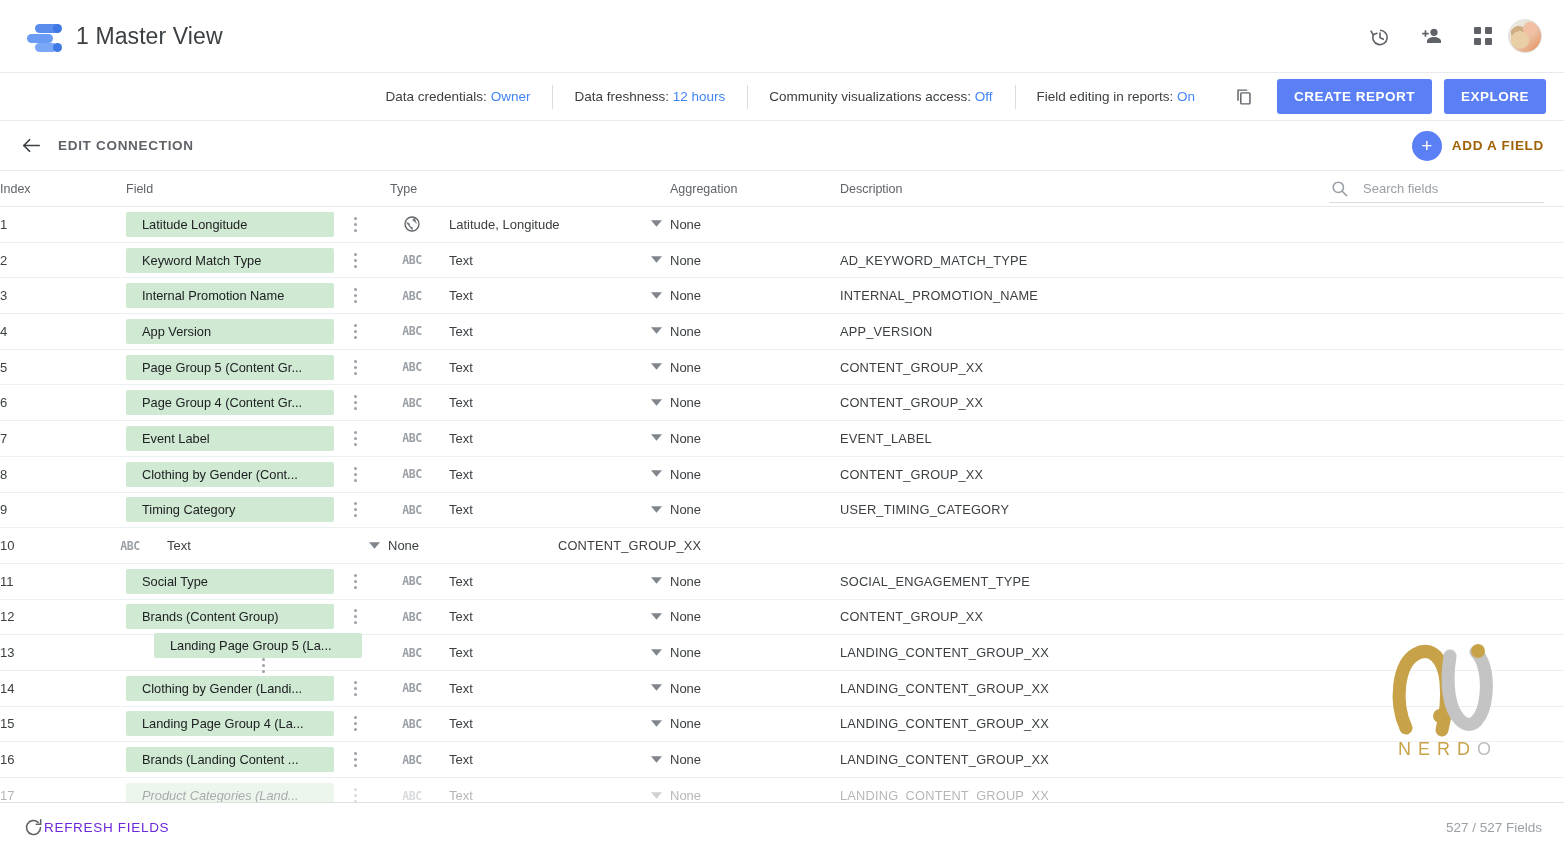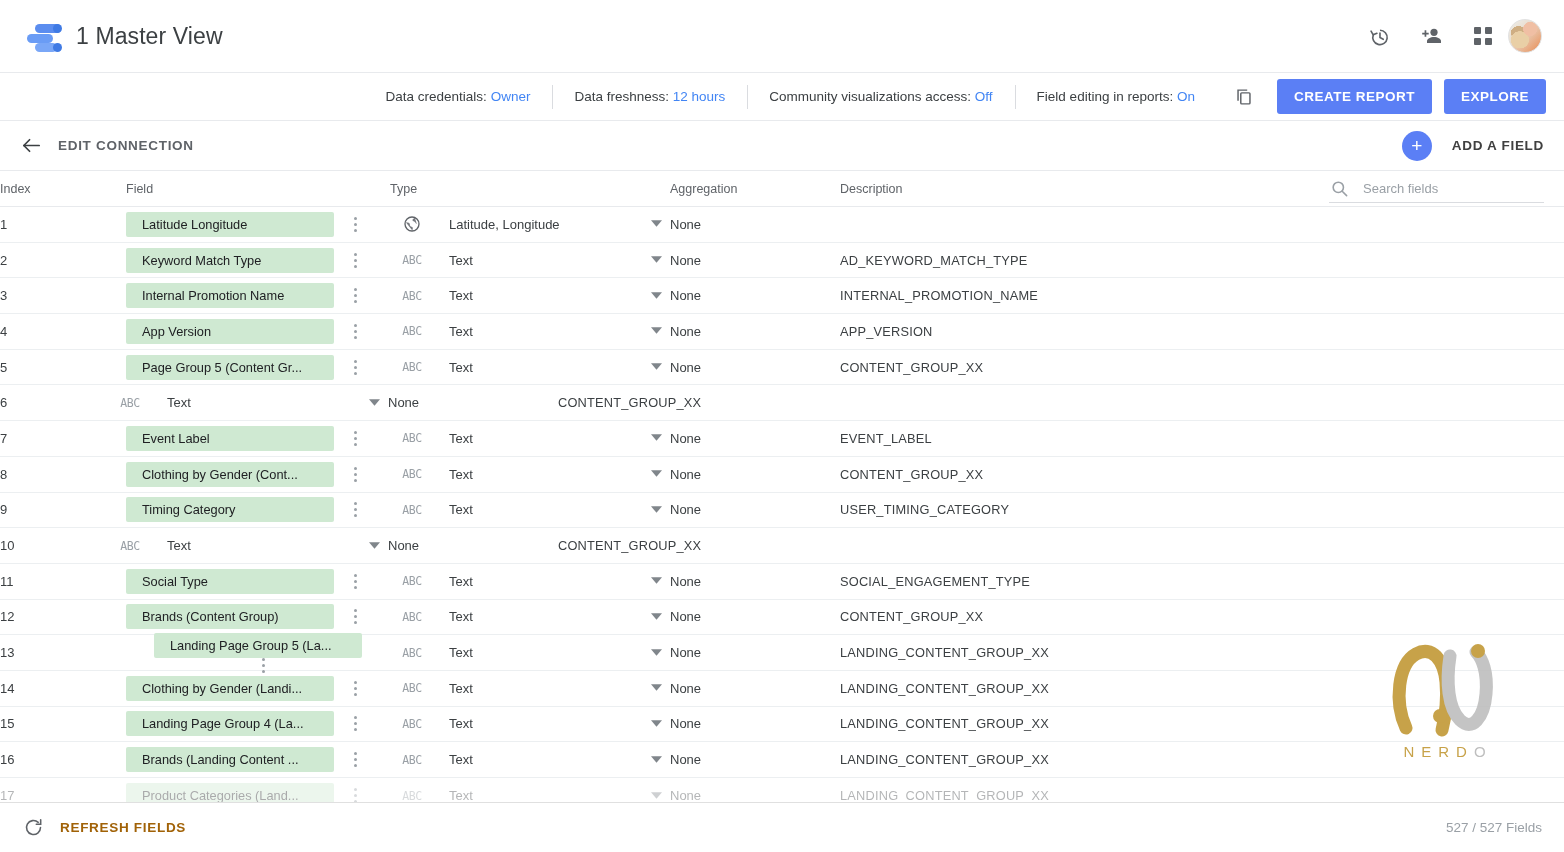--- a/index.html
+++ b/index.html
@@ -77,21 +77,21 @@
   .edit-label {
     font-size: 13.5px; font-weight: 700; letter-spacing: .7px; color: #5f6368;
     margin-left: 14px; cursor: pointer;
   }
   .editrow-spacer { flex: 1 1 auto; }
   .addfield { display: flex; align-items: center; cursor: pointer; }
   .addfield .plus {
     width: 30px; height: 30px; border-radius: 50%; background: #5b7ff5; color:#fff;
     display:flex; align-items:center; justify-content:center; font-size: 19px; line-height:1; font-weight: 400;
   }
-  .addfield .lbl { color: #404040; font-size: 13.5px; font-weight: 700; letter-spacing:.7px; margin-left: 20px; }
+  .addfield .lbl { color: #a16207; font-size: 13.5px; font-weight: 700; letter-spacing:.7px; margin-left: 10px; }
 
   
   .table-wrap { flex: 1 1 auto; position: relative; overflow: hidden; background:#fff; }
   .thead {
     height: 36px; display: flex; align-items: center; font-size: 12.5px; color: #5f6368;
     border-bottom: 1px solid #e8eaed; position: relative;
   }
   .c-index { width: 108px; flex: 0 0 108px; }
   .c-field { width: 282px; flex: 0 0 282px; padding-left: 18px; }
   .c-type  { width: 280px; flex: 0 0 280px; padding-left: 0; }
@@ -120,46 +120,46 @@
   }
   .dots {
     width: 22px; display: flex; flex-direction: column; align-items: center; gap: 3px;
     margin-left: 10px; cursor: pointer;
   }
   .dots i { width: 3px; height: 3px; background: #9aa0a6; border-radius: 50%; display:block; }
   .typecell { display: flex; align-items: center; width: 100%; }
   .type-icon { width: 44px; display:flex; align-items:center; justify-content:center; flex:0 0 44px; color:#5f6368; }
   .abc {
     font-family: "DejaVu Sans Mono", monospace; font-size: 11.5px; color: #9aa0a6;
-    letter-spacing: -0.5px; font-weight: 400;
+    letter-spacing: -0.5px; font-weight: 700;
   }
   .type-label { flex: 1 1 auto; font-size: 13px; color: #3c4043; padding-left: 15px; }
   .caret { width: 28px; flex: 0 0 28px; display:flex; align-items:center; justify-content:center; color:#80868b; cursor:pointer;}
   .desc { font-size: 12.8px; color: #3c4043; letter-spacing: .2px; }
   .row.partial { opacity: .38; border-bottom: none; }
 
   
   .watermark {
     position: absolute; right: 52px; bottom: 42px; width: 128px; height: 118px;
     pointer-events: none; opacity: .92;
   }
   .watermark .wm-text {
     position: absolute; bottom: 0; left: 0; width: 100%; text-align: center;
-    font-size: 15px; letter-spacing: 7px; color: #c39b3a; font-family: "Liberation Sans", sans-serif;
+    font-size: 18px; letter-spacing: 7px; color: #c39b3a; font-family: "Liberation Sans", sans-serif;
   }
   .watermark .wm-text span.gray { color: #b9b9b9; }
 
   
   .bottombar {
     height: 50px; min-height: 50px; display: flex; align-items: center;
     padding: 0 22px 0 22px; border-top: 1px solid #e0e0e0; background: #fff;
   }
   .refresh { display: flex; align-items: center; cursor: pointer; }
   .refresh .ricon { width: 22px; height: 22px; color: #5f6368; display:flex;align-items:center;justify-content:center; }
-  .refresh .rlbl { margin-left: 16px; font-size: 13.5px; font-weight: 700; letter-spacing: .7px; color: #a16207; }
+  .refresh .rlbl { font-size: 13.5px; font-weight: 400; letter-spacing: .7px; color: #6d28d9; }
   .bottombar .sp { flex: 1 1 auto; }
   .count { font-size: 13.5px; color: #9aa0a6; }
 </style>
 </head>
 <body>
 
 <div class="app">
 
   <div class="topbar">
     <div class="logo-mark">
@@ -389,20 +389,28 @@
                   <path d="M0 0h12L6 7z" fill="#80868b"></path>
                 </svg>
               </span>
             </div>
           </div>
           <div class="c-aggr">None</div>
           <div class="c-desc desc">CONTENT_GROUP_XX</div>
         </div>
         <div class="row">
           <div class="c-index">6</div>
+          <div class="c-field" style="display: flex; align-items: center;">
+            <span class="chip">Page Group 4 (Content Gr...</span>
+            <span class="dots">
+              <i></i>
+              <i></i>
+              <i></i>
+            </span>
+          </div>
           <div class="c-type">
             <div class="typecell">
               <span class="type-icon">
                 <span class="abc">ABC</span>
               </span>
               <span class="type-label">Text</span>
               <span class="caret">
                 <svg width="11" height="8" viewBox="0 0 12 8">
                   <path d="M0 0h12L6 7z" fill="#80868b"></path>
                 </svg>
@@ -659,21 +667,21 @@
                   <path d="M0 0h12L6 7z" fill="#80868b"></path>
                 </svg>
               </span>
             </div>
           </div>
           <div class="c-aggr">None</div>
           <div class="c-desc desc">LANDING_CONTENT_GROUP_XX</div>
         </div>
         <div class="row partial">
           <div class="c-index">17</div>
-          <div class="c-field" style="display: flex; align-items: center;">
+          <div class="c-field" style="display: flex; align-items: center; font-style: italic;">
             <span class="chip">Product Categories (Land...</span>
             <span class="dots">
               <i></i>
               <i></i>
               <i></i>
             </span>
           </div>
           <div class="c-type">
             <div class="typecell">
               <span class="type-icon">

